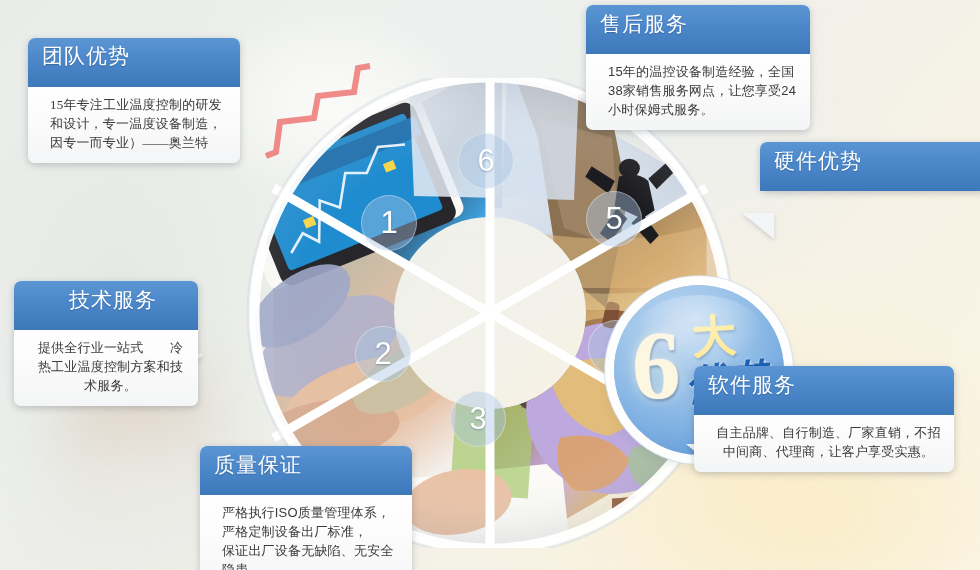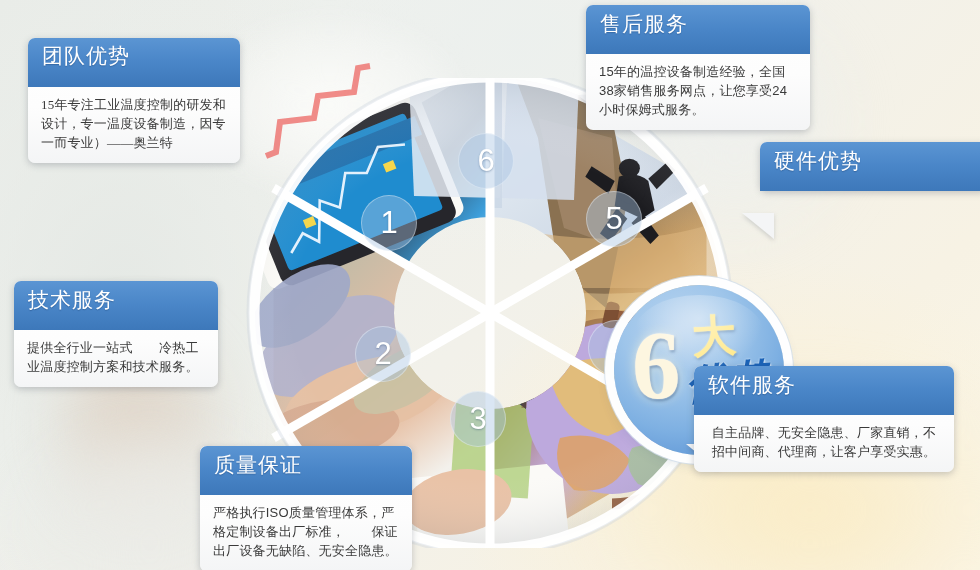--- a/index.html
+++ b/index.html
@@ -167,21 +167,21 @@
     color: #ffffff;
     font-size: 21px;
     line-height: 21px;
     font-weight: normal;
     padding: 8px 0 20px 14px;
     letter-spacing: 1px;
     text-shadow: 0 1px 1px rgba(20,55,100,0.35);
     white-space: nowrap;
   }
   .callout .cbody {
-    padding: 8px 13px 11px 13px;
+    padding: 8px 13px 11px 22px;
     font-size: 13px;
     line-height: 19px;
     color: #3a3a3a;
     letter-spacing: .2px;
   }
   .callout .cbody.center { text-align: center; }
 
   
   .tail {
     position: absolute;
@@ -196,21 +196,21 @@
   }
   .tail-dl { 
     border-right: 0 solid transparent;
     border-top: 26px solid #f4f5f6;
     border-left: 32px solid transparent;
   }
 
   
   #callout-team      { left: 28px;  top: 38px;  width: 212px; font-family: Liberation Serif, serif; }
   #tail-team         { left: 196px; top: 128px; }
-  #callout-tech      { left: 14px;  top: 281px; width: 204px; }
+  #callout-tech      { left: 14px;  top: 281px; width: 184px; text-align: center; }
   #tail-tech         { left: 172px; top: 354px; }
   #callout-quality   { left: 200px; top: 446px; width: 212px; border-radius: 6px; }
   #tail-quality      { left: 360px; top: 540px; }
   #callout-after     { left: 586px; top: 5px;   width: 224px; }
   #tail-after        { left: 578px; top: 95px;  }
   #callout-hardware  { left: 760px; top: 142px; width: 228px; }
   #tail-hardware     { left: 742px; top: 213px; }
   #callout-software  { left: 694px; top: 366px; width: 260px; }
   #tail-software     { left: 686px; top: 444px; }
 </style>
@@ -440,16 +440,16 @@
   </div>
 
   <div class="tail tail-dl" id="tail-hardware"></div>
   <div class="callout" id="callout-hardware">
     <div class="chead">硬件优势</div>
   </div>
 
   <div class="tail tail-dl" id="tail-software"></div>
   <div class="callout" id="callout-software">
     <div class="chead">软件服务</div>
-    <div class="cbody center">自主品牌、无安全隐患、厂家直销，不招中间商、代理商，让客户享受实惠。</div>
+    <div class="cbody center">自主品牌、自行制造、厂家直销，不招中间商、代理商，让客户享受实惠。</div>
   </div>
 
 </div>
 
 </body></html>

